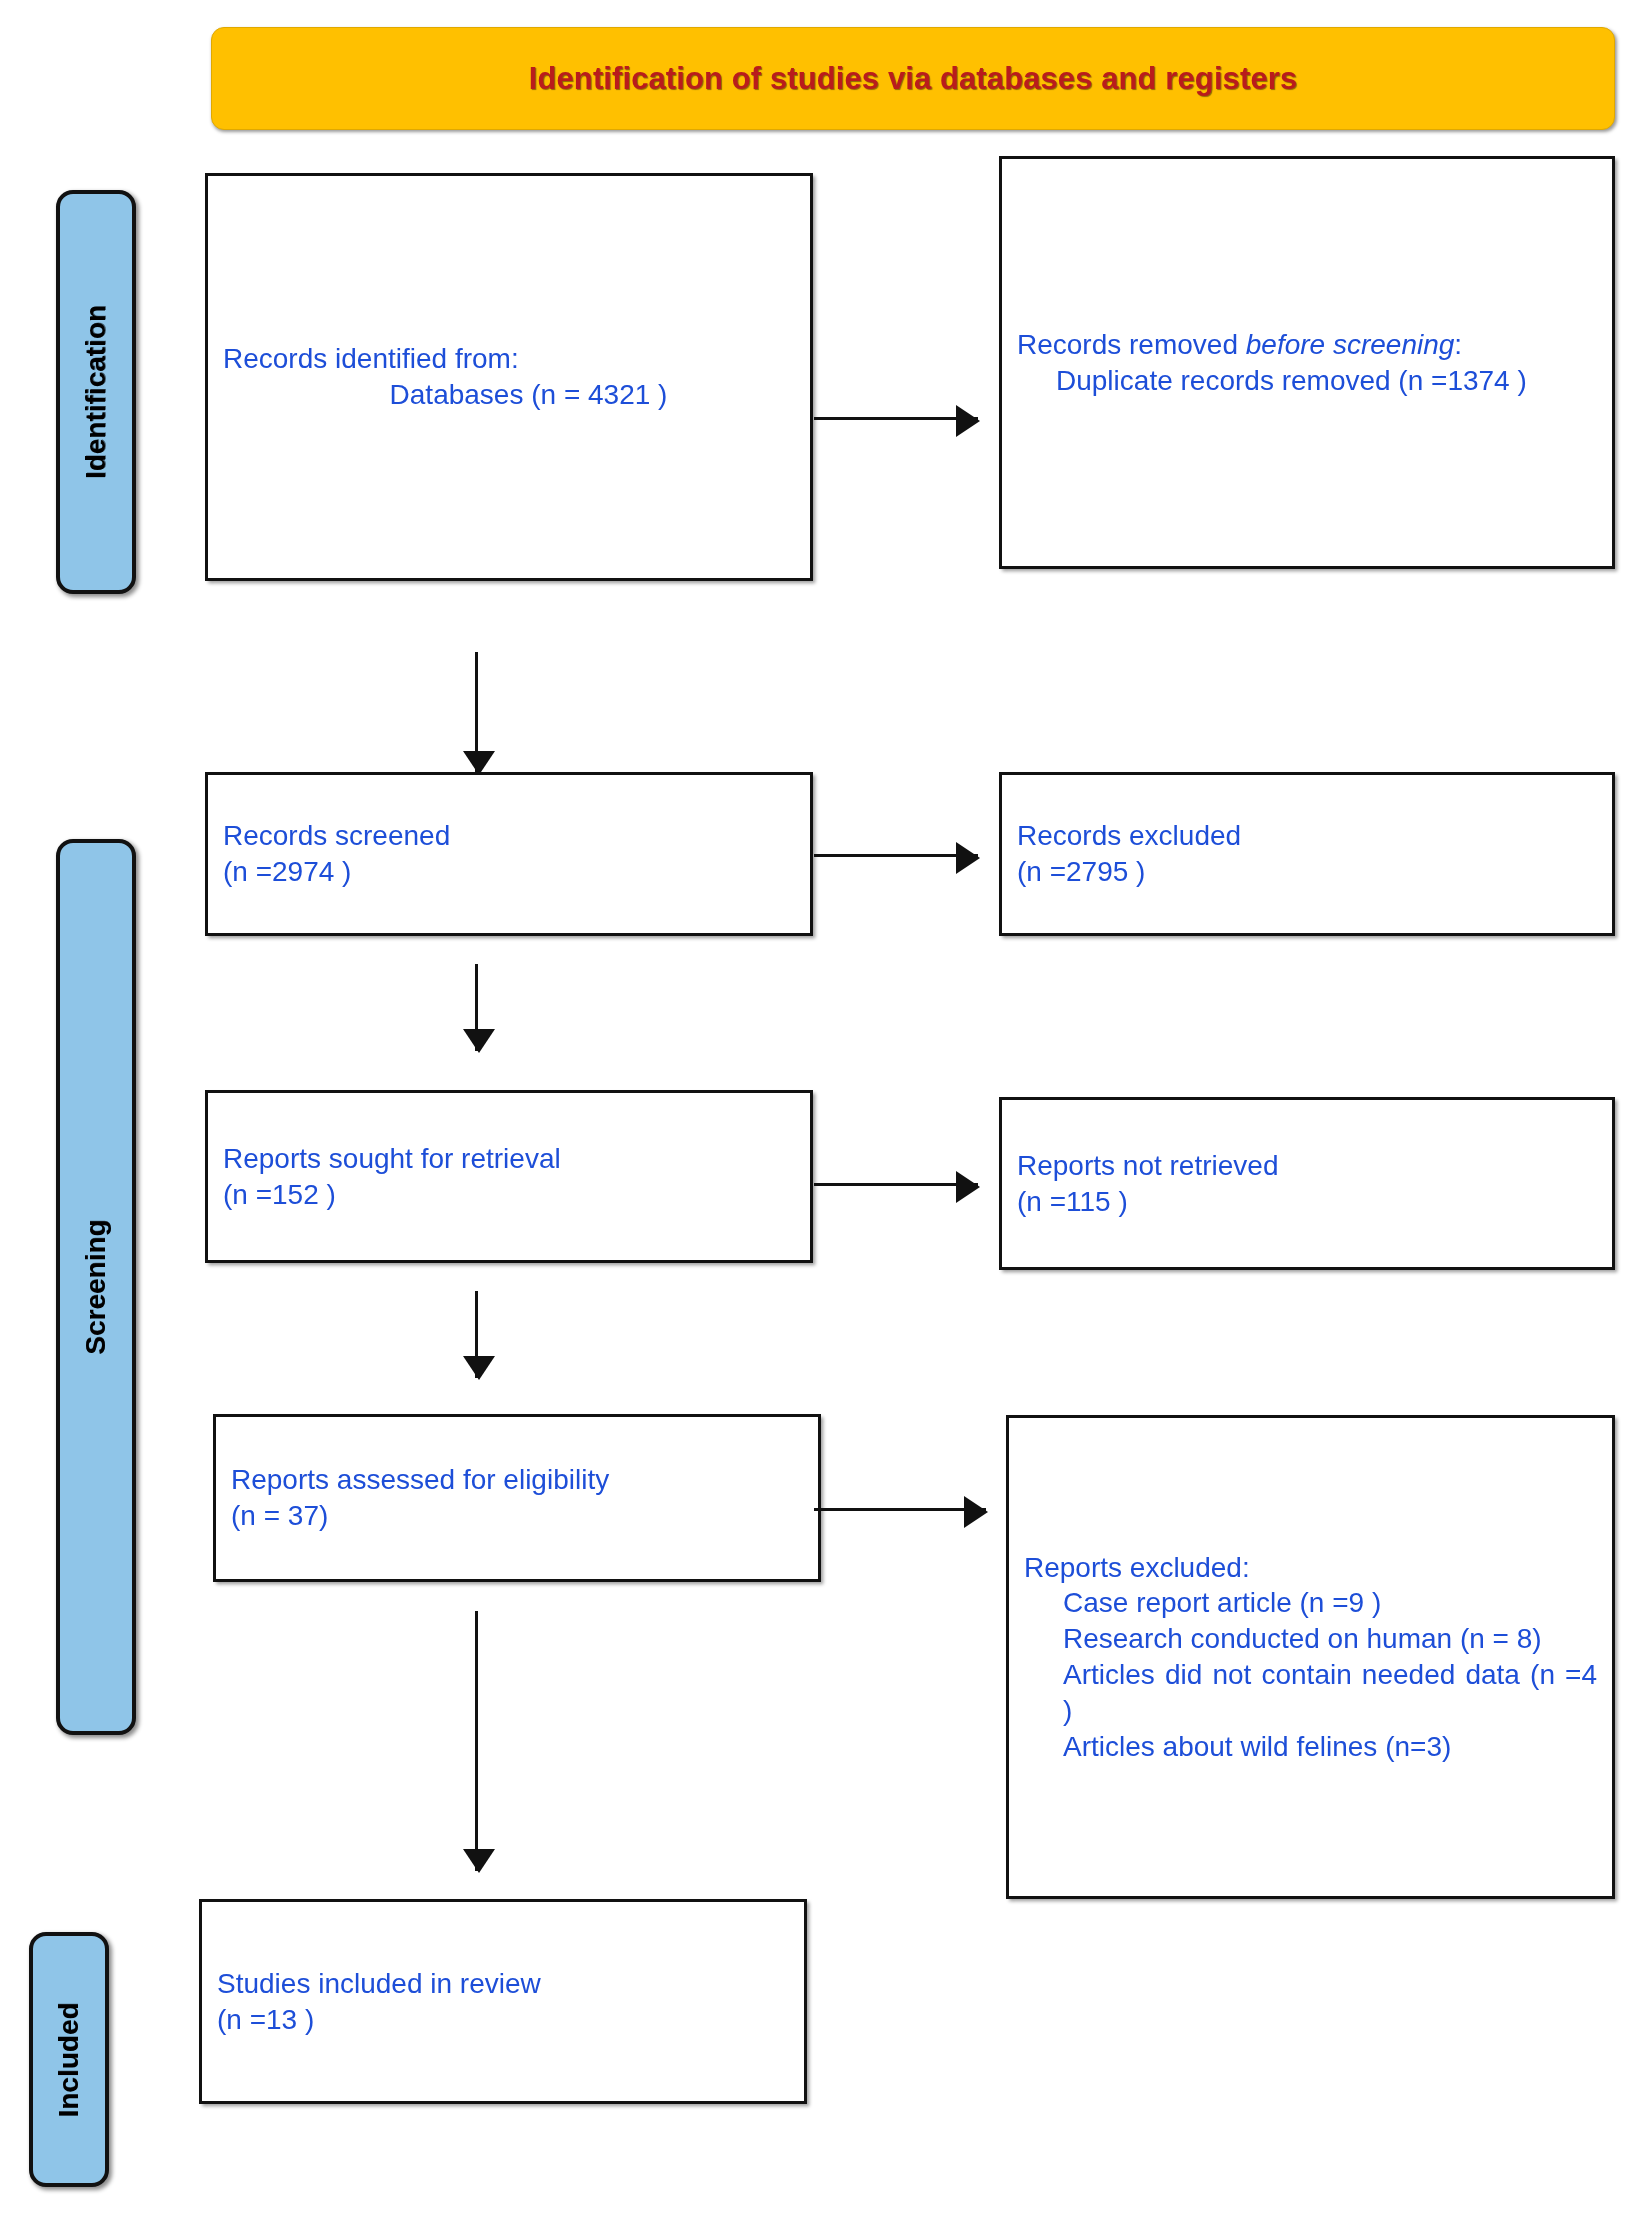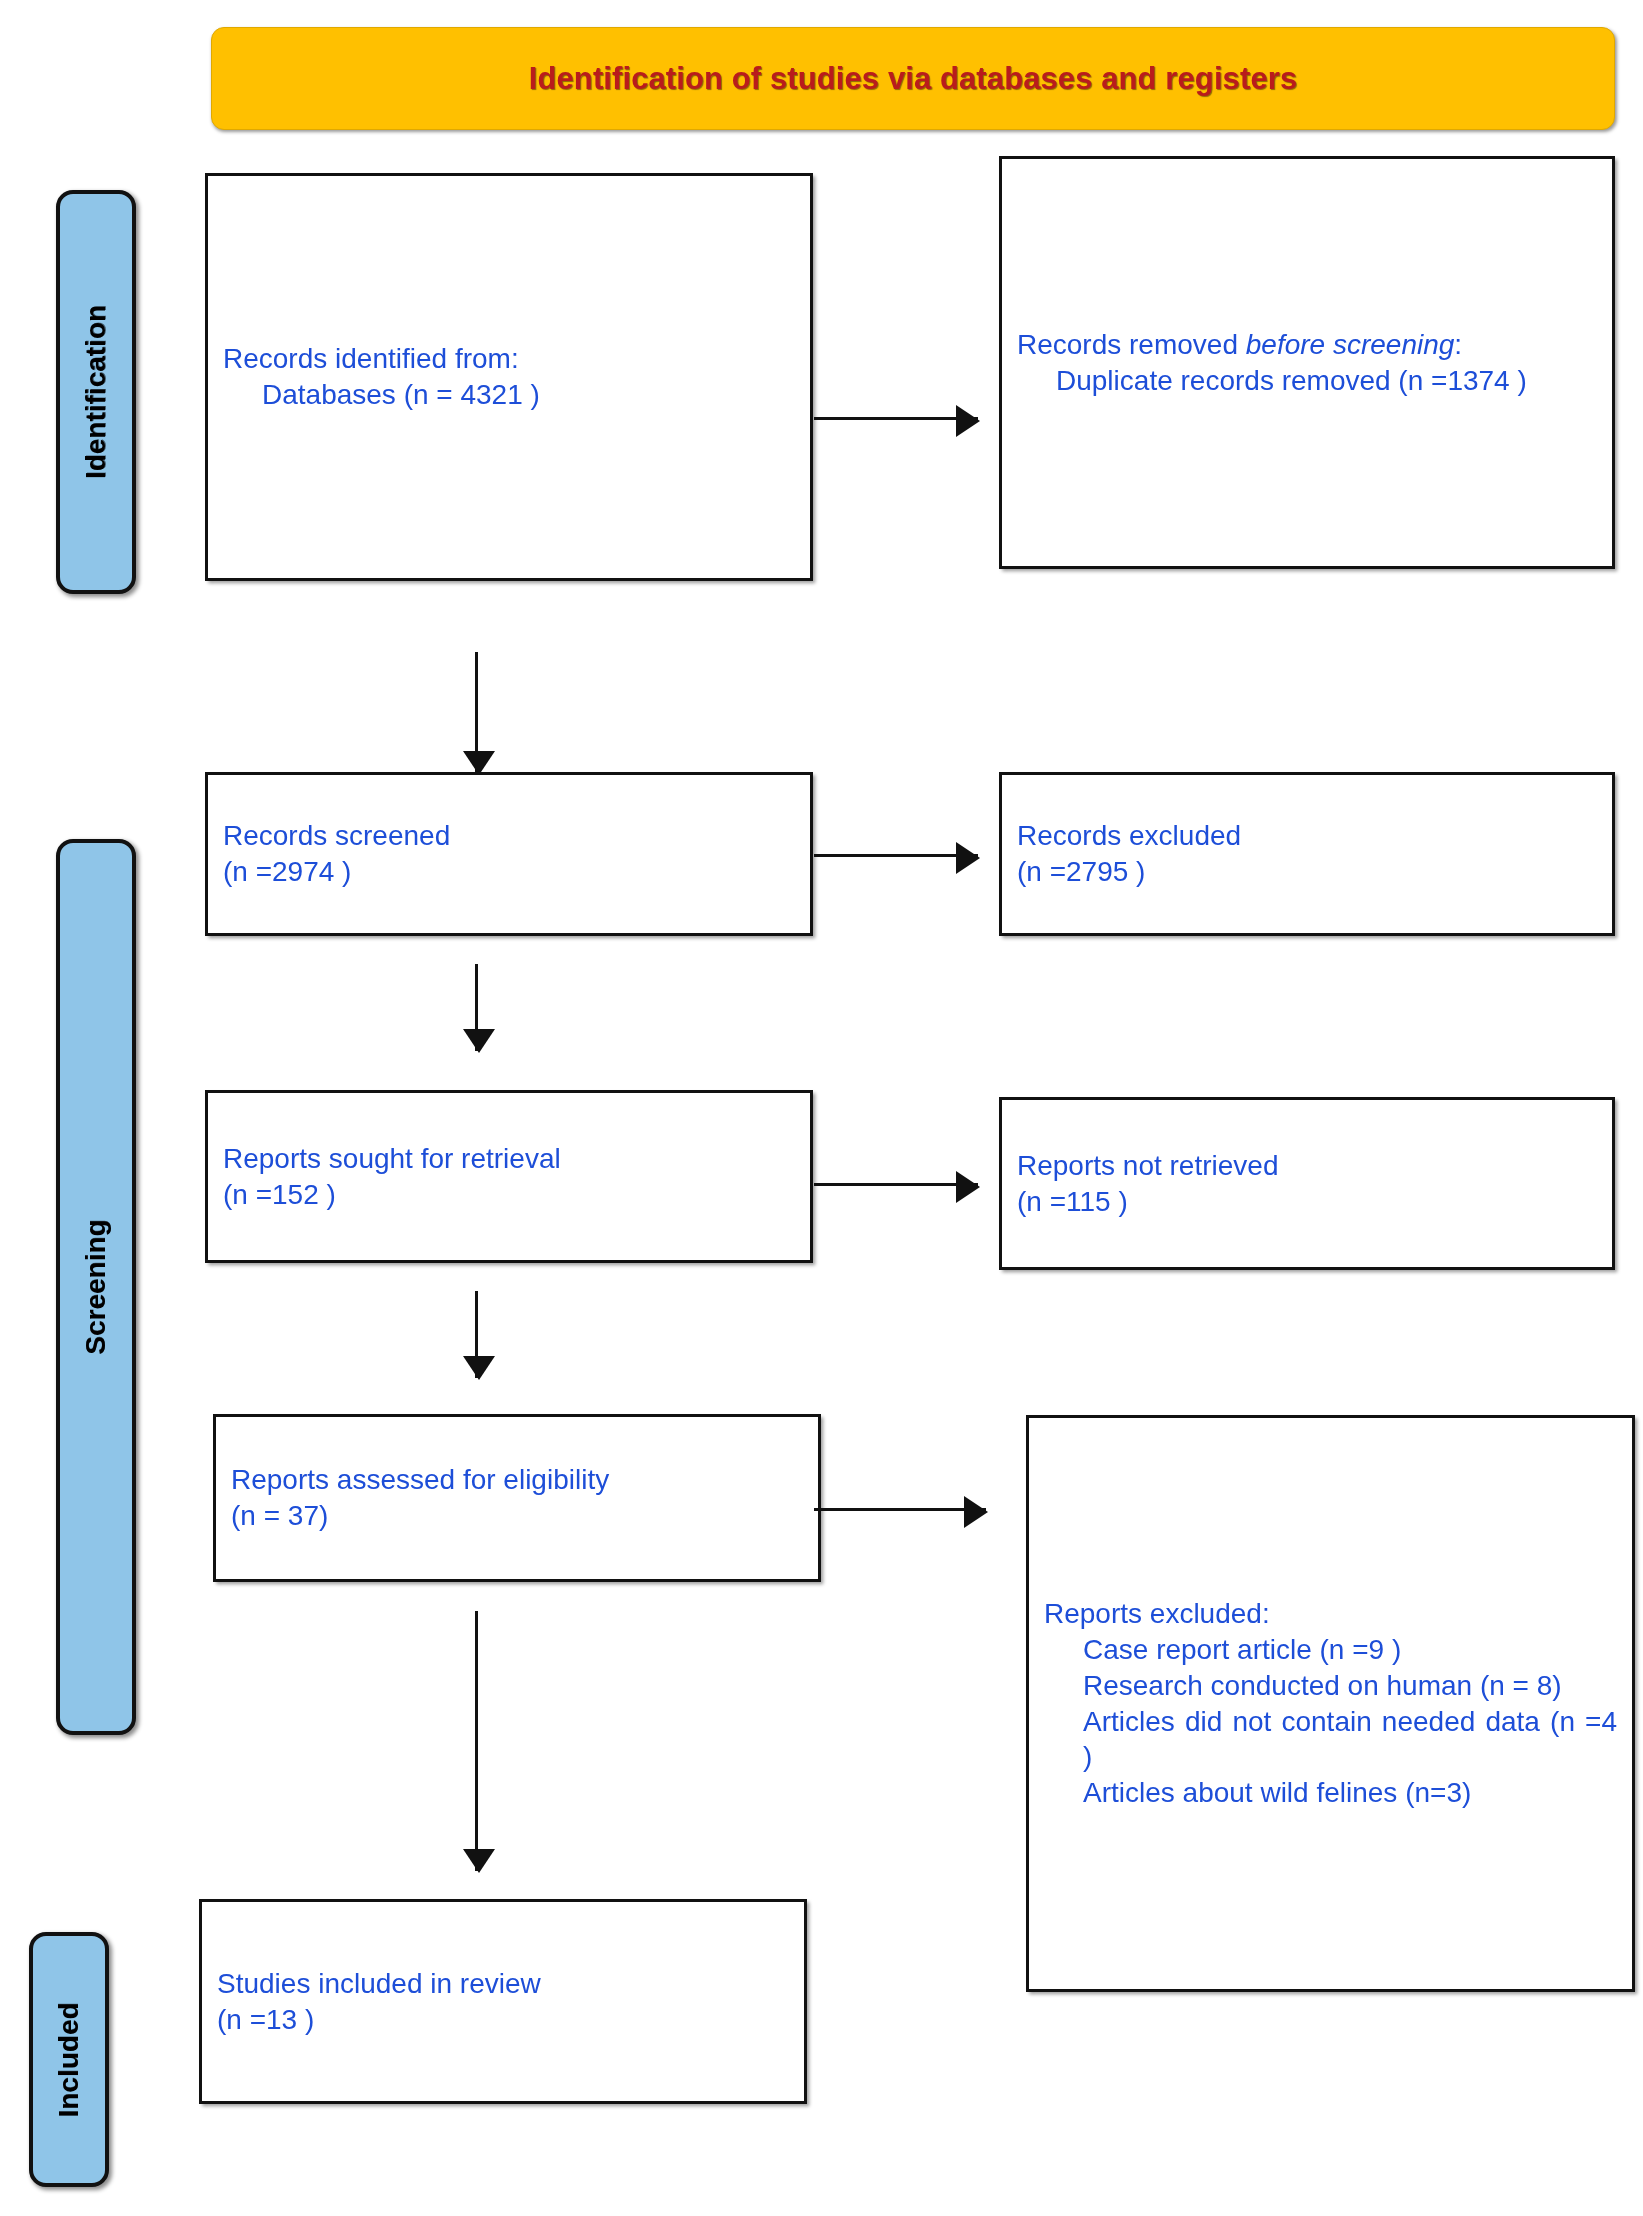--- a/index.html
+++ b/index.html
@@ -69,21 +69,21 @@
     justify-content:center;
     padding:0 15px;
   }
   .box p{
     margin:0;
     font-size:28px;
     line-height:1.28;
     color:#1d4ed8;
   }
   .box p.justify{ text-align:justify; text-align-last:left; }
-  .indent{ padding-left:39px; }
+  .indent{ padding-left:39px;text-align:center; }
   .indent.justify{ text-align:justify; text-align-last:left; }
   em.ital{ font-style:italic; }
 
   
   .arrow-v{
     position:absolute;
     width:0;
     border-left:3.5px solid #111111;
   }
   .arrow-v::after{
@@ -169,21 +169,21 @@
   </div>
 
   <div class="arrow-h" style="left:814px; top:1183px; width:164px;"></div>
   <div class="arrow-v" style="left:475px; top:1291px; height:87px;"></div>
 
   <div class="box" style="left:213px; top:1414px; width:608px; height:168px;">
     <p>Reports assessed for eligibility</p>
     <p>(n = 37)</p>
   </div>
 
-  <div class="box" style="left:1006px; top:1415px; width:609px; height:577px; justify-content:center;margin-left:20px;">
+  <div class="box" style="left:1006px; top:1415px; width:609px; height:484px; justify-content:center;">
     <p>Reports excluded:</p>
     <p class="indent justify">Case report article  (n =9 )</p>
     <p class="indent justify">Research conducted on human  (n = 8)</p>
     <p class="indent justify">Articles did not contain needed data (n =4 )</p>
     <p class="indent justify">Articles about wild felines (n=3)</p>
   </div>
 
   <div class="arrow-h" style="left:814px; top:1508px; width:172px;"></div>
   <div class="arrow-v" style="left:475px; top:1611px; height:260px;"></div>
 

